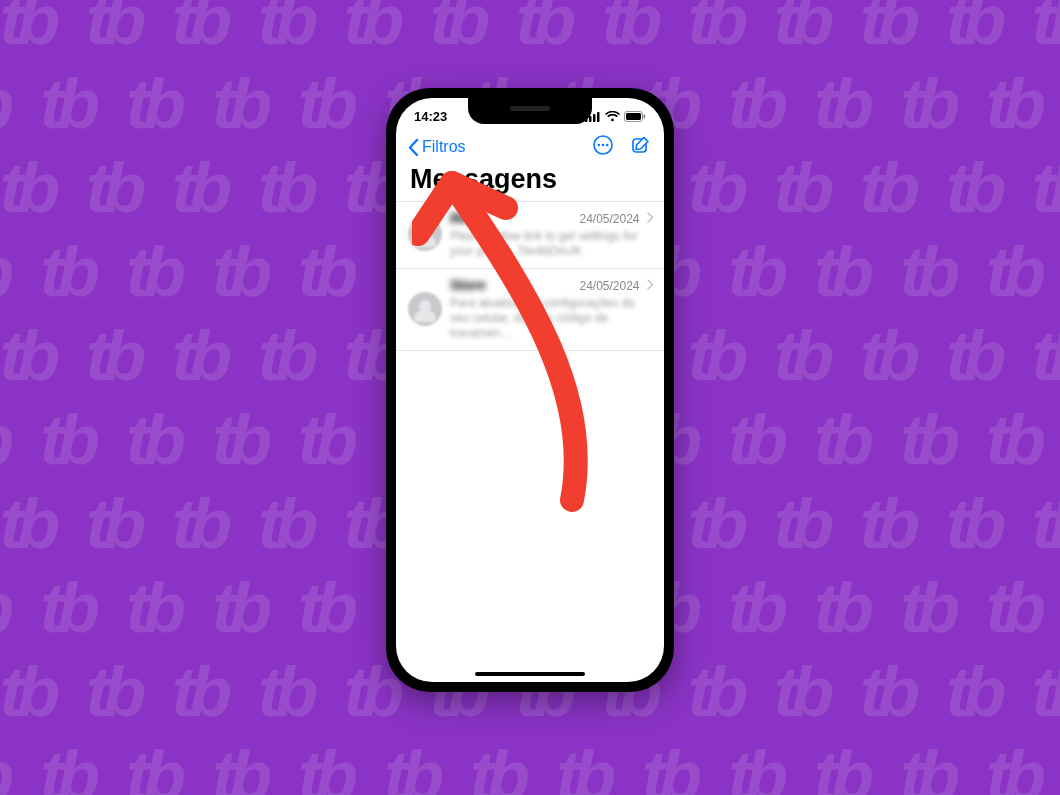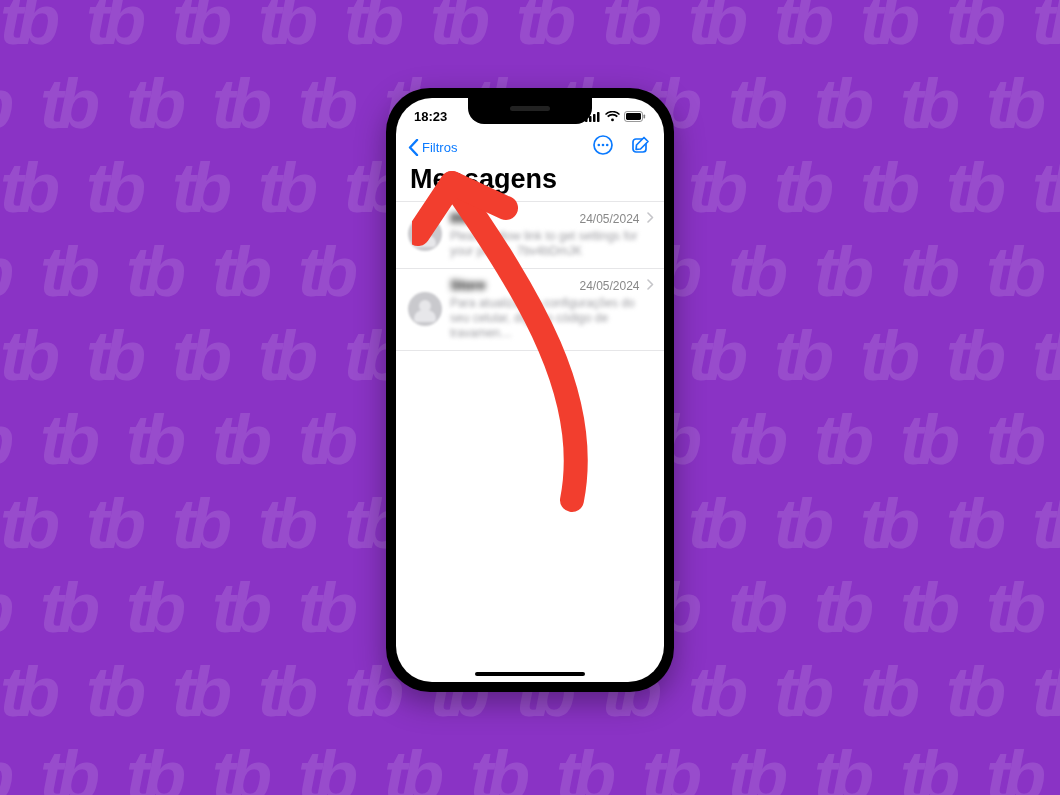--- a/index.html
+++ b/index.html
@@ -65,21 +65,21 @@
   }
   .status-right { display: flex; gap: 4px; align-items: center; }
   .status-right svg { display: block; }
 
   .nav {
     display: flex; align-items: center; justify-content: space-between;
     height: 30px; padding: 0 12px;
   }
   .back {
     display: flex; align-items: center; gap: 3px;
-    color: #0a7aff; font-size: 13px; font-weight: 400;
+    color: #0a7aff; font-size: 16px; font-weight: 400;
   }
   .back svg { display: block; }
   .nav-actions { display: flex; gap: 16px; align-items: center; }
   .icon-btn { color: #0a7aff; }
 
   .title {
     font-size: 27px; font-weight: 800;
     padding: 2px 14px 6px;
   }
 
@@ -254,21 +254,21 @@
     <span style="left: 986px; top: 736px;">tb</span>
   </div>
 
 <div class="phone">
   <div class="screen">
     <div class="notch">
         <div class="speaker"></div>
       </div>
 
     <div class="status-bar">
-      <span>18:23</span>
+      <span>14:23</span>
       <div class="status-right">
         <span>
           <svg width="16" height="11" viewBox="0 0 16 11">
             <rect x="0" y="7" width="2.5" height="4" rx="0.8" fill="#000"></rect>
             <rect x="4" y="5" width="2.5" height="6" rx="0.8" fill="#000"></rect>
             <rect x="8" y="3" width="2.5" height="8" rx="0.8" fill="#000"></rect>
             <rect x="12" y="1" width="2.5" height="10" rx="0.8" fill="#000"></rect>
           </svg>
         </span>
         <span>

